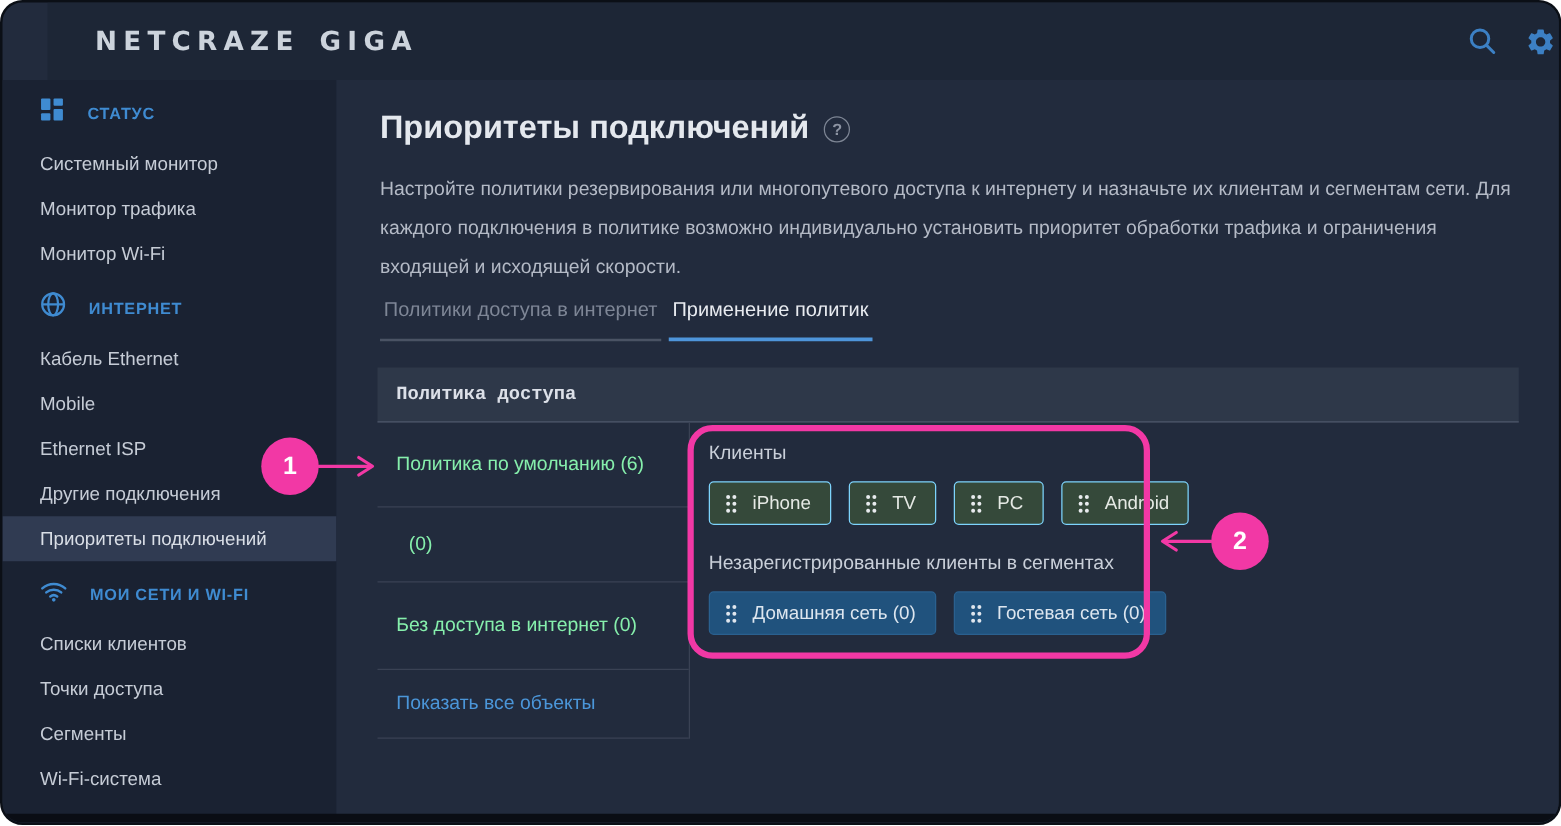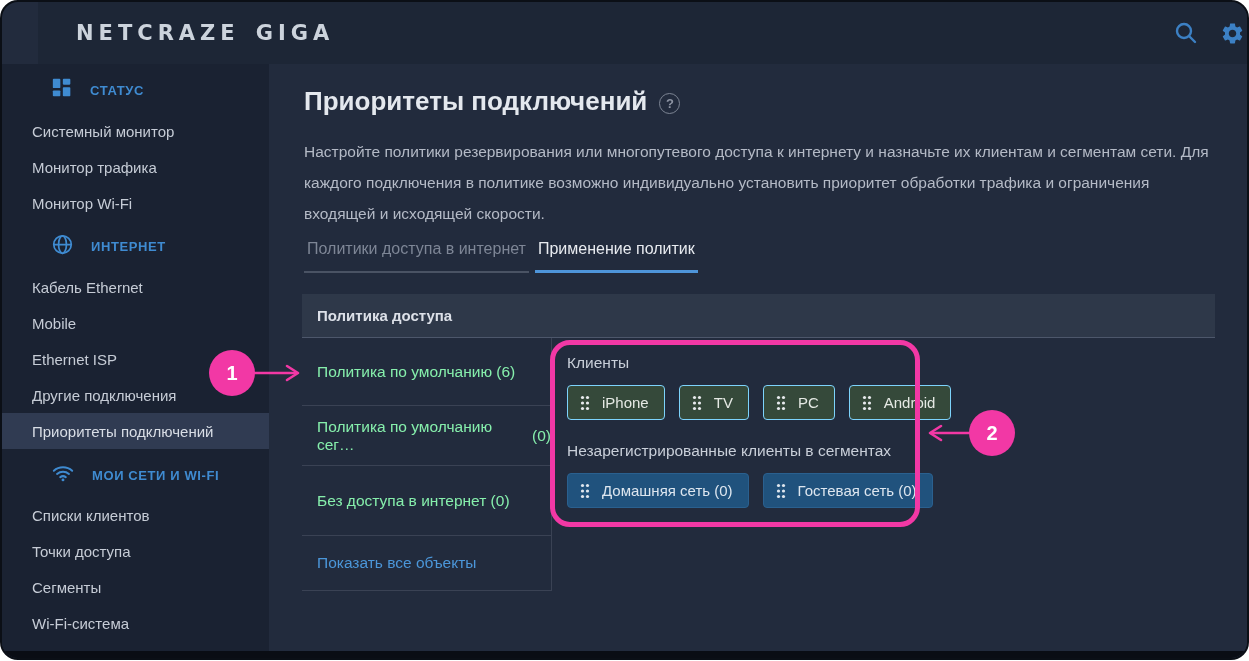--- a/index.html
+++ b/index.html
@@ -14,21 +14,21 @@
   .topbar { position:absolute; left:0; top:0; width:100%; height:62px; background:#1d2636; z-index:2;margin-left:36px; }
   .logo { position:absolute; left:38px; top:0; height:62px; display:flex; align-items:center;
           color:#ccd3dc; font-size:21px; font-weight:700; letter-spacing:5px;
           font-family:"DejaVu Sans", sans-serif; }
   .logo .sec { margin-left:16px; }
   .topbar-icons { position:absolute; right:38px; top:0; height:62px; display:flex; align-items:center; gap:20px; }
   .tb-icon { width:26px; height:26px; display:flex; align-items:center; justify-content:center; cursor:pointer; }
 
   
   .sidebar { position:absolute; left:0; top:62px; width:267px; bottom:0; background:#1a2232; z-index:1; }
-  .side-section { position:absolute; left:0; width:100%; height:36px; display:flex; align-items:center; gap:18px; padding-left:30px;margin-left:20px; }
+  .side-section { position:absolute; left:0; width:100%; height:36px; display:flex; align-items:center; gap:18px; padding-left:30px; }
   .side-section .sec-label { color:#3f8bd1; font-size:13px; font-weight:700; letter-spacing:0.6px; }
   .side-item { position:absolute; left:0; width:100%; height:36px; display:flex; align-items:center;
                padding-left:30px; color:#c6ccd6; font-size:15px; cursor:pointer; }
   .side-item.selected { background:#303b52; color:#d9dee6; }
 
   
   .main { position:absolute; left:267px; top:62px; right:0; bottom:0; background:#222b3d; }
   .page-title-row { position:absolute; left:35px; top:22px; display:flex; align-items:center; gap:12px; }
   .page-title { color:#e4e8ee; font-size:26px; font-weight:700; }
   .help-icon { width:21px; height:21px; border:1.5px solid #7d8594; border-radius:50%;
@@ -36,21 +36,21 @@
                justify-content:center; cursor:pointer; margin-top:3px; }
   .page-desc { position:absolute; left:35px; top:72px; width:912px; color:#b4bac6; font-size:15.5px; line-height:31px; }
 
   .tabs { position:absolute; left:35px; top:176px; display:flex; gap:6px; }
   .tab { font-size:16px; padding:0 3px 0 3px; cursor:pointer; }
   .tab.inactive { color:#7e8696; border-bottom:2px solid #4a5364; }
   .tab.active { color:#e8ebf0; border-bottom:3px solid #4e95da; padding-bottom:12px; }
 
   .table-header { position:absolute; left:33px; top:230px; width:913px; height:44px; background:#2e3849;
                   border-bottom:1px solid #4d576b; display:flex; align-items:center; padding-left:15px;
-                  color:#dce0e8; font-size:15px; font-weight:700; }
+                  color:#dce0e8; font-size:15px; font-weight:700;font-family:Liberation Mono, monospace; }
 
   .left-col { position:absolute; left:33px; top:274px; width:250px; border-right:1px solid #3a4254; }
   .p-row { display:flex; align-items:center; padding-left:15px; border-bottom:1px solid #3a4254;
            color:#86efac; font-size:15.5px; cursor:pointer; }
   .p-row .cnt { margin-left:10px; }
   .r1 { height:68px; } .r2 { height:60px; } .r3 { height:70px; } .r4 { height:55px; }
   .link-row { color:#4b96d9; }
 
   .assign-zone { position:absolute; left:298px; top:290px; z-index:2; }
   .assign-label { color:#c9cfd9; font-size:15.5px; margin-bottom:13px; }
@@ -164,21 +164,20 @@
 
     <div class="table-header">
       <span>Политика доступа</span>
     </div>
 
     <div class="left-col">
       <div class="p-row r1">
         <span>Политика по умолчанию (6)</span>
       </div>
       <div class="p-row r2">
-        <span>Политика по умолчанию сег…</span>
         <span class="cnt">(0)</span>
       </div>
       <div class="p-row r3">
         <span>Без доступа в интернет (0)</span>
       </div>
       <div class="p-row r4 link-row">
         <span>Показать все объекты</span>
       </div>
     </div>
 

